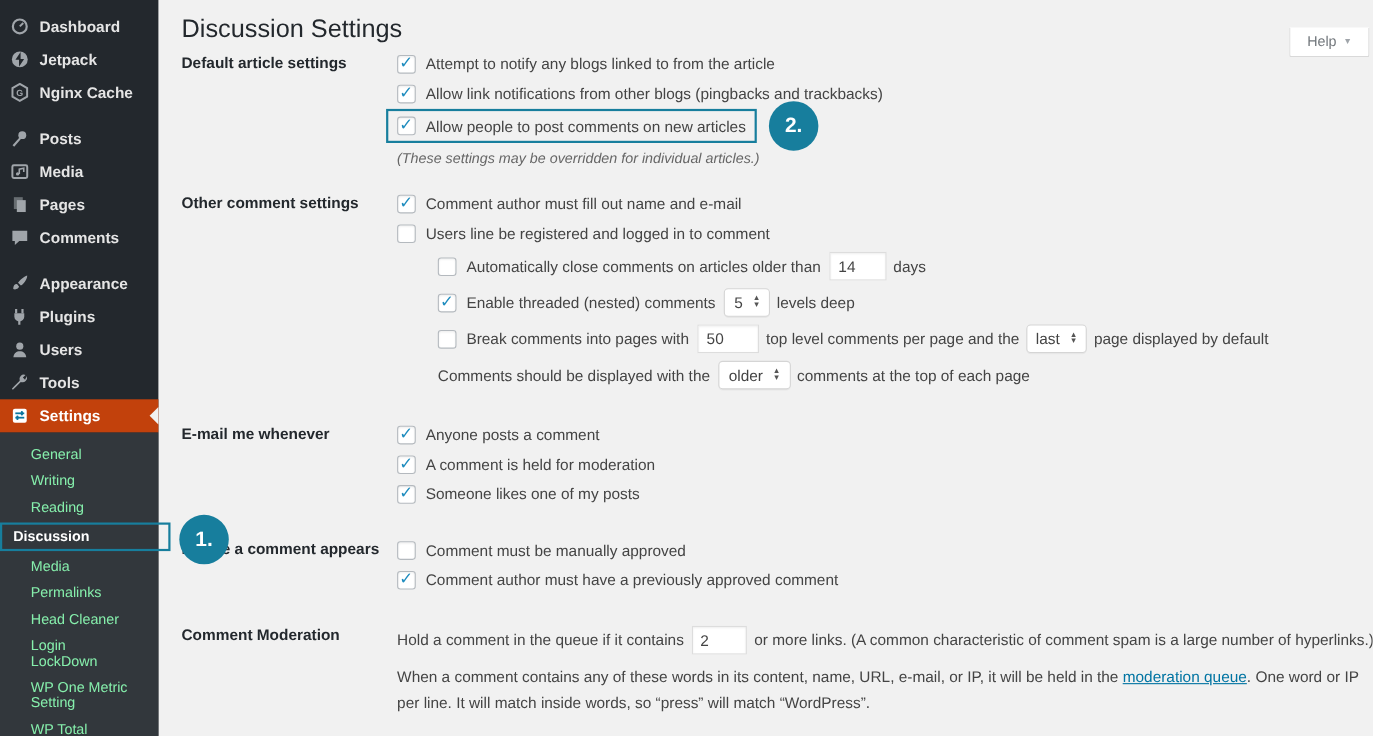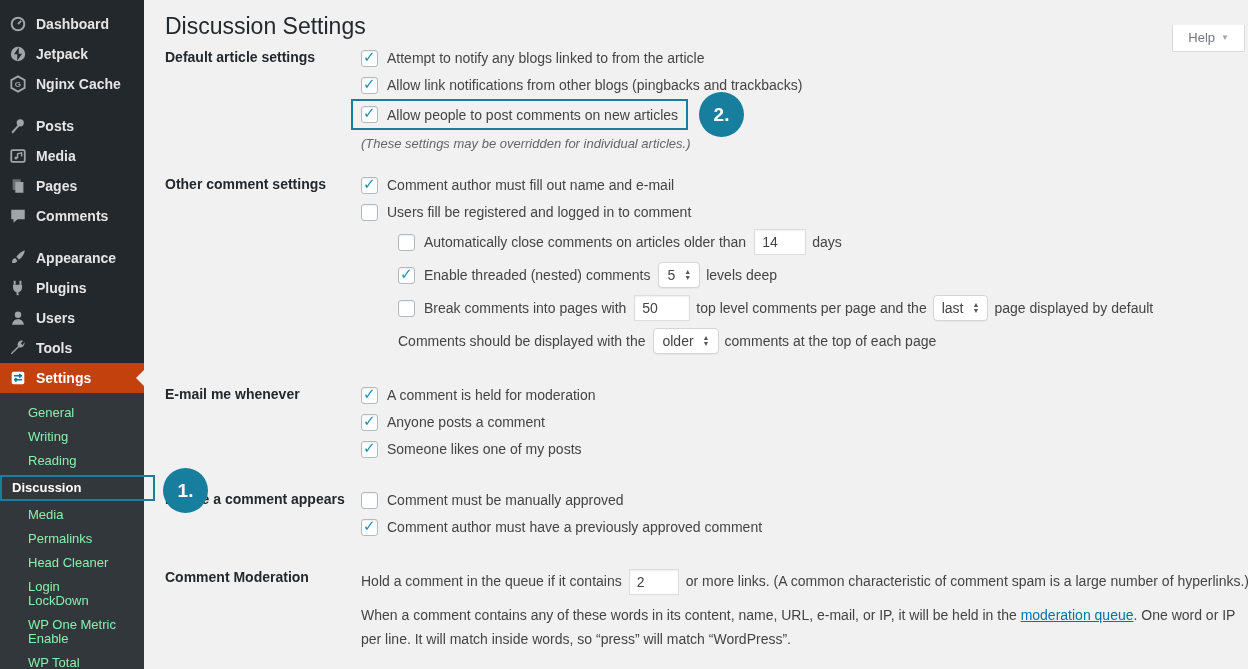--- a/index.html
+++ b/index.html
@@ -232,21 +232,21 @@
       <a>Writing</a>
       <a>Reading</a>
       <a class="current anno-outline">
         <span>Discussion</span>
         <span class="anno-circle circle-1">1.</span>
       </a>
       <a>Media</a>
       <a>Permalinks</a>
       <a>Head Cleaner</a>
       <a>Login LockDown</a>
-      <a>WP One Metric Enable</a>
+      <a>WP One Metric Setting</a>
       <a>WP Total Hacks</a>
       <a>WpdashupPlus</a>
     </nav>
   </aside>
 
   <main class="main">
     <div class="help-tab">
       <span>Help</span>
       <span class="help-caret">▼</span>
     </div>
@@ -277,21 +277,21 @@
 
       <div class="section">
         <div class="section-label">Other comment settings</div>
         <div class="section-body">
           <div class="row">
             <span class="cb checked"></span>
             <span>Comment author must fill out name and e-mail</span>
           </div>
           <div class="row">
             <span class="cb"></span>
-            <span>Users fill be registered and logged in to comment</span>
+            <span>Users line be registered and logged in to comment</span>
           </div>
           <div class="row tall">
             <span class="cb"></span>
             <span class="gap8">Automatically close comments on articles older than</span>
             <input class="tin w52" value="14" style="">
             <span class="gap6">days</span>
           </div>
           <div class="row tall">
             <span class="cb checked"></span>
             <span class="gap8">Enable threaded (nested) comments</span>
@@ -330,25 +330,25 @@
             <span class="gap6">comments at the top of each page</span>
           </div>
         </div>
       </div>
 
       <div class="section">
         <div class="section-label">E-mail me whenever</div>
         <div class="section-body">
           <div class="row">
             <span class="cb checked"></span>
+            <span>Anyone posts a comment</span>
+          </div>
+          <div class="row">
+            <span class="cb checked"></span>
             <span>A comment is held for moderation</span>
-          </div>
-          <div class="row">
-            <span class="cb checked"></span>
-            <span>Anyone posts a comment</span>
           </div>
           <div class="row">
             <span class="cb checked"></span>
             <span>Someone likes one of my posts</span>
           </div>
         </div>
       </div>
 
       <div class="section">
         <div class="section-label">Before a comment appears</div>

